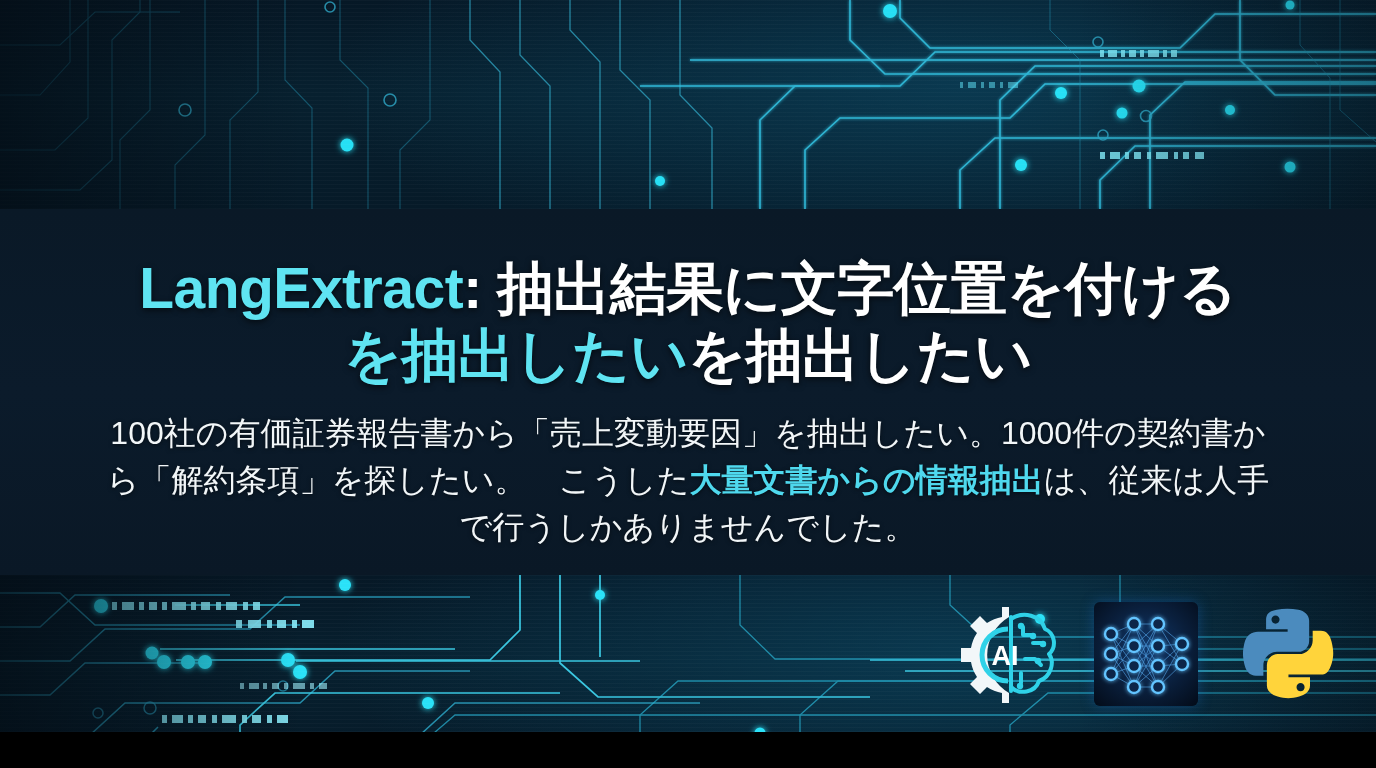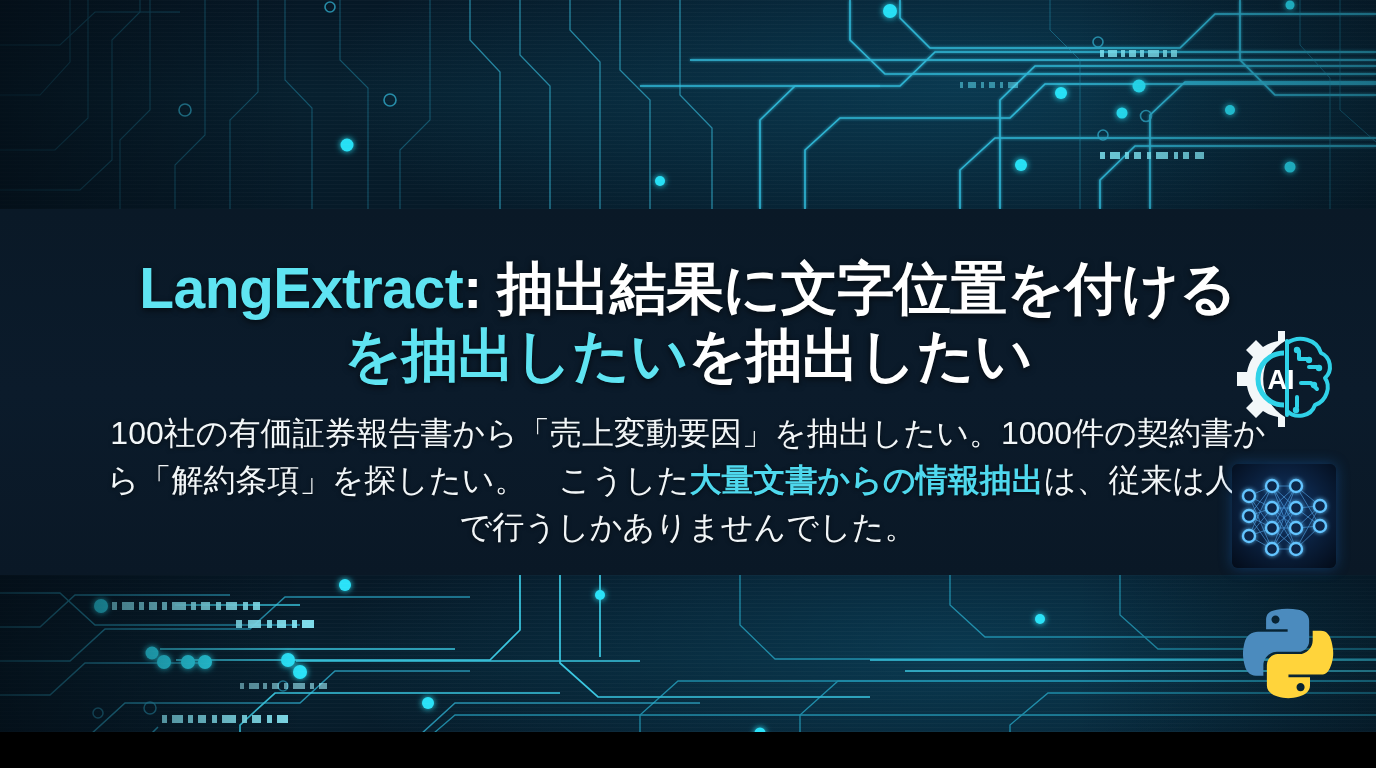--- a/index.html
+++ b/index.html
@@ -102,21 +102,20 @@
 
   
   #logo-row {
     position: absolute;
     right: 36px;
     bottom: 22px;
     display: flex;
     align-items: center;
     gap: 26px;
     z-index: 6;
-    flex-direction: column;
   }
   .logo-tile {
     width: 112px;
     height: 112px;
     display: flex;
     align-items: center;
     justify-content: center;
   }
   #logo-nn {
     width: 104px;

